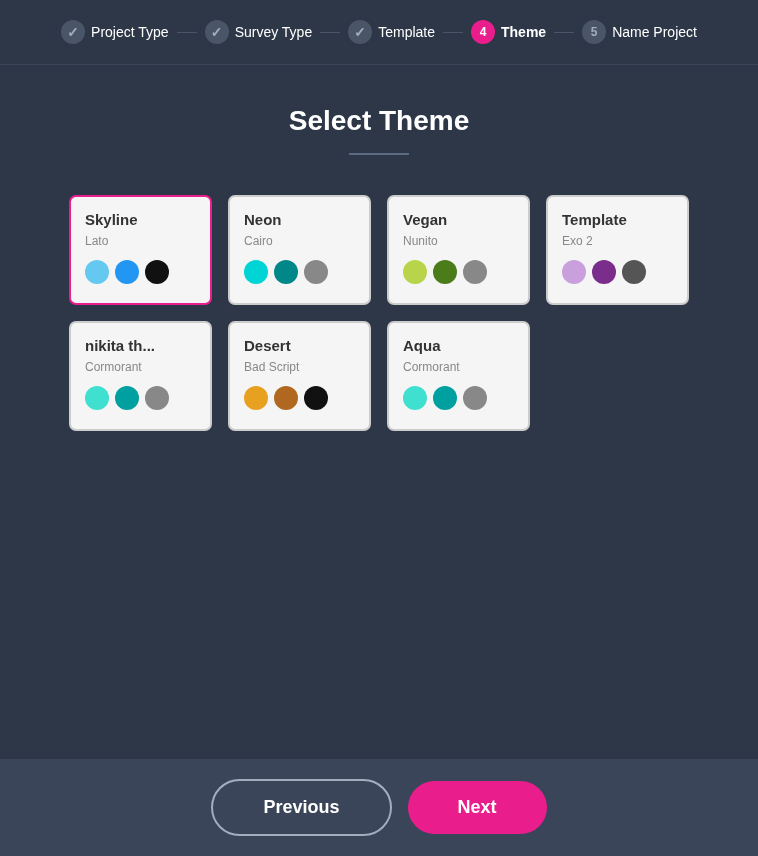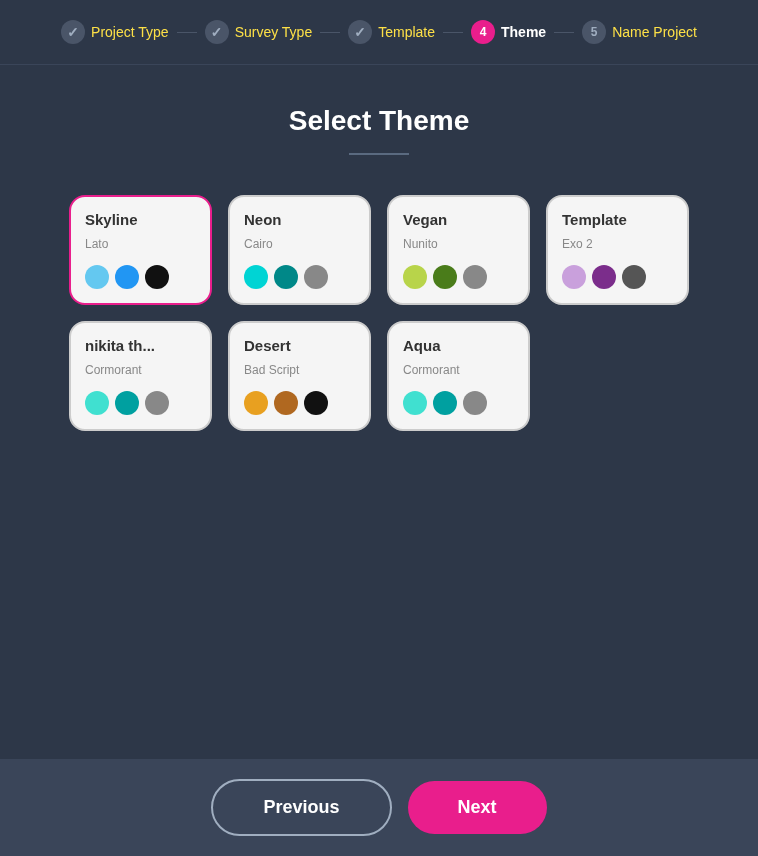--- a/index.html
+++ b/index.html
@@ -46,21 +46,21 @@
     .step-icon.active {
       background-color: #e91e8c;
       color: white;
     }
     .step-icon.inactive {
       background-color: #4a5568;
       color: #a0aec0;
     }
     .step-label {
       font-size: 14px;
-      color: #fde047;
+      color: #ffffff;
     }
     .step-label.active {
       color: white;
       font-weight: bold;
     }
     .step-divider {
       width: 20px;
       height: 1px;
       background-color: #4a5568;
     }
@@ -92,29 +92,28 @@
     .theme-grid {
       display: grid;
       grid-template-columns: repeat(4, 1fr);
       gap: 16px;
       width: 100%;
       max-width: 620px;
     }
 
     .theme-card {
       background-color: #f5f5f5;
-      border-radius: 16px;
+      border-radius: 7px;
       border: 2px solid #ccc;
       padding: 14px;
       cursor: pointer;
       display: flex;
       flex-direction: column;
       gap: 6px;
       min-height: 110px;
-      justify-content: space-between;
     }
     .theme-card.selected {
       border: 2px solid #e91e8c;
     }
     .theme-card-name {
       font-size: 15px;
       font-weight: bold;
       color: #333;
     }
     .theme-card-font {

